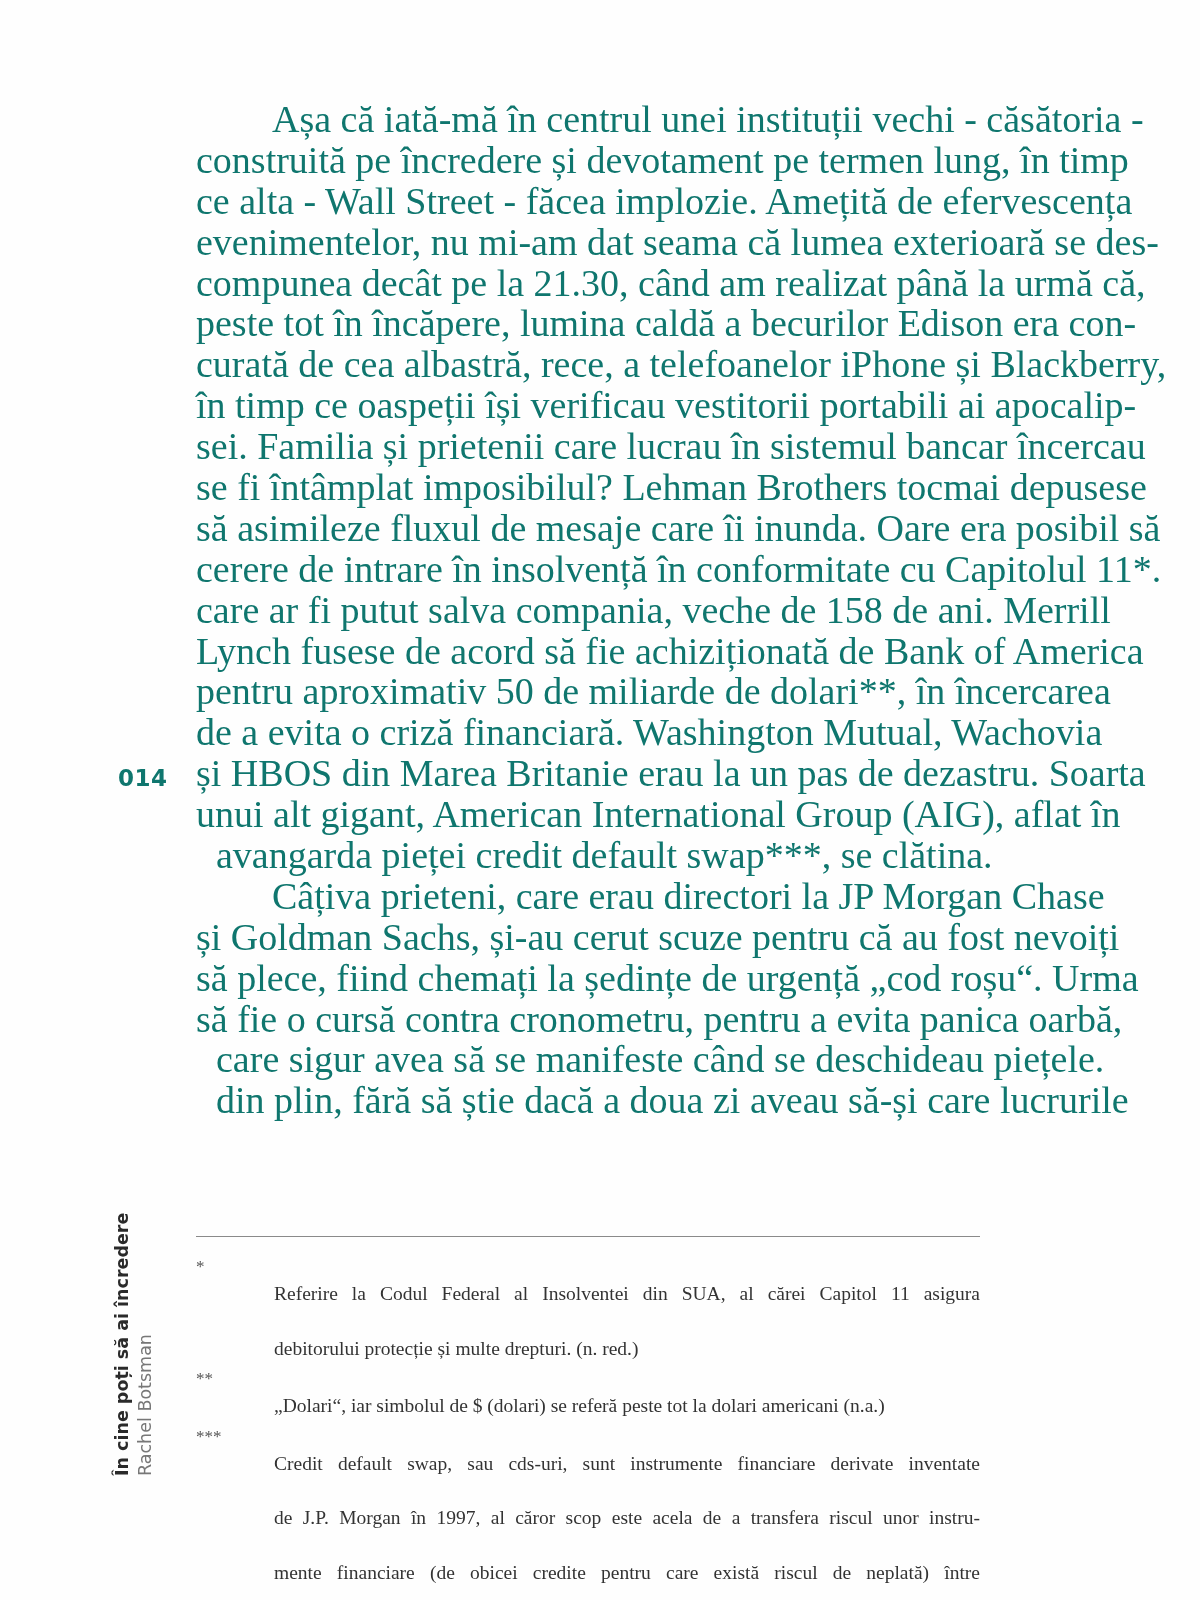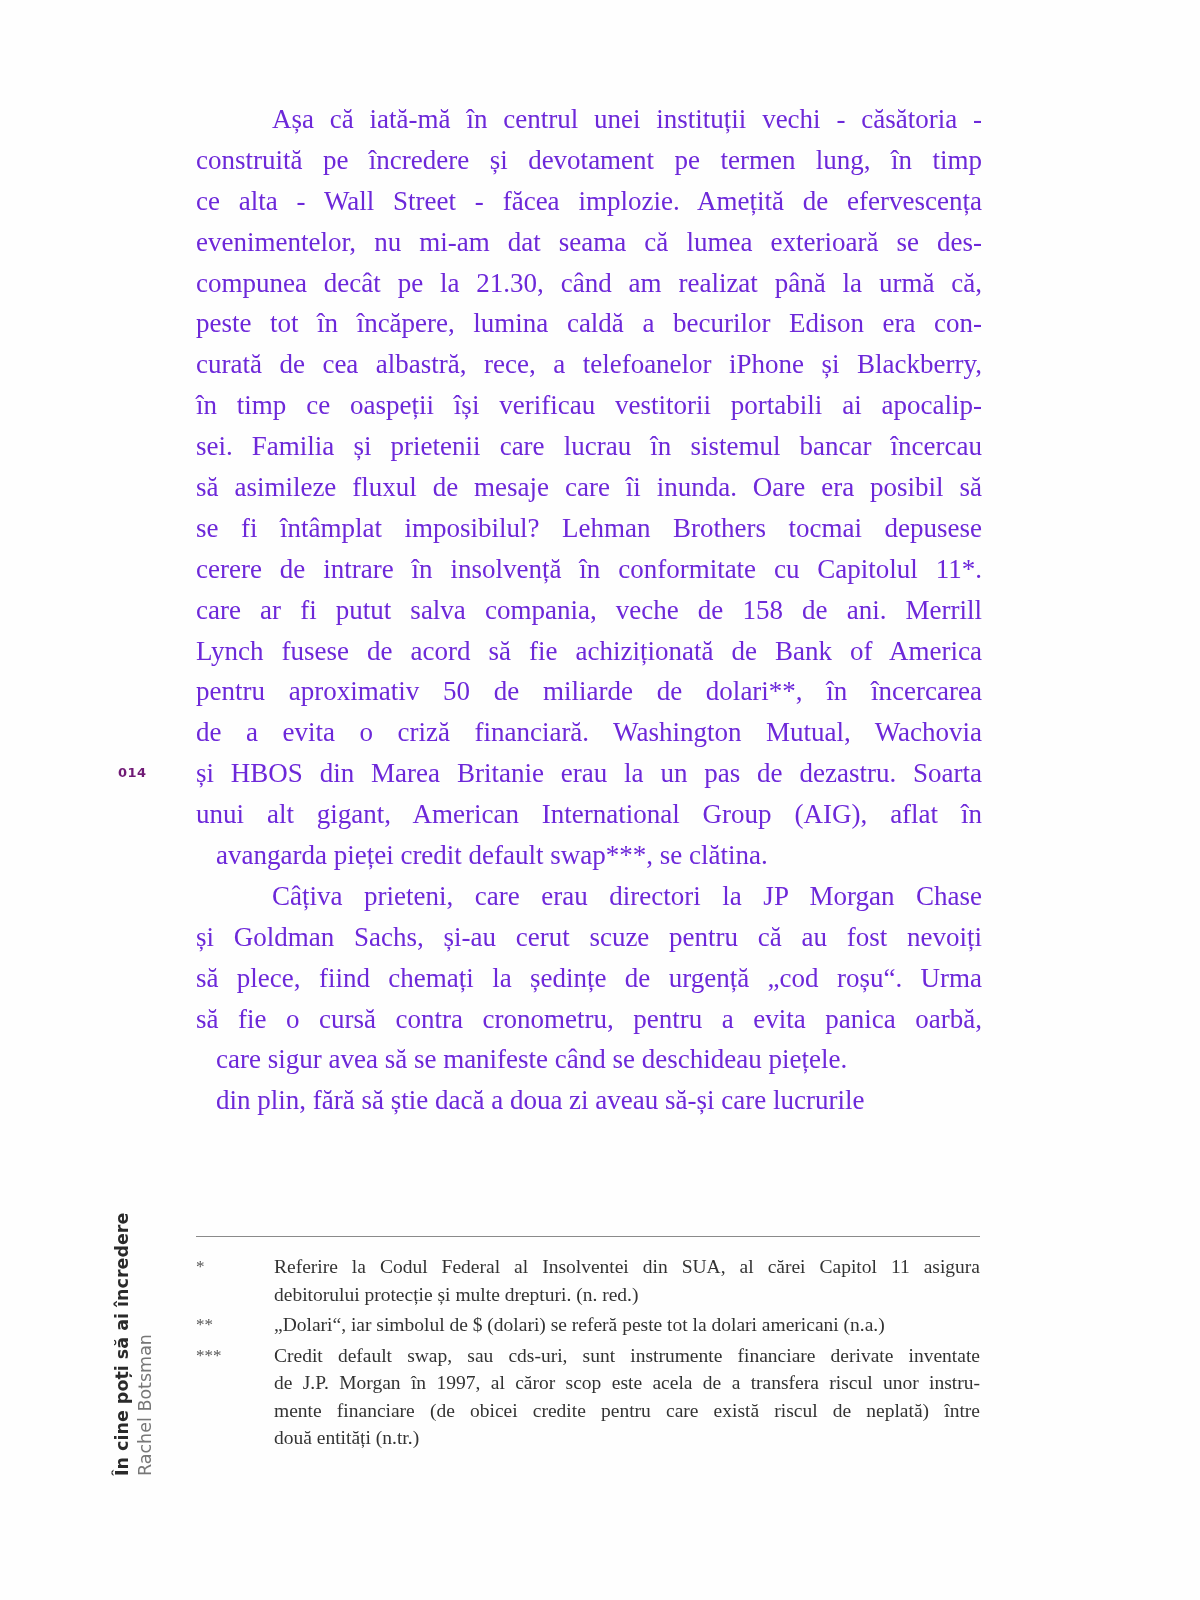--- a/index.html
+++ b/index.html
@@ -19,23 +19,23 @@
       left: 0; top: 0;
       width: 1200px; height: 1600px;
       background: #fefefe;
     }
     .body-text {
       position: absolute;
       left: 196px;
       top: 99px;
       width: 786px;
       font-family: "Liberation Serif", "DejaVu Serif", serif;
-      font-size: 27px;
+      font-size: 38px;
       line-height: 40.9px;
-      color: #6d28d9;
+      color: #0f766e;
     }
     .line {
       display: block;
       white-space: nowrap;
       text-align: justify;
       text-align-last: justify;
       height: 40.9px;
     }
     .line.last {
       text-align-last: left;
@@ -43,22 +43,22 @@
     }
     .line.indent {
       padding-left: 76px;
     }
     .page-number {
       position: absolute;
       left: 118px;
       top: 765px;
       font-family: "DejaVu Sans", sans-serif;
       font-weight: bold;
-      font-size: 13px;
-      color: #701a75;
+      font-size: 23px;
+      color: #0f766e;
       letter-spacing: 0.5px;
     }
     .footnote-rule {
       position: absolute;
       left: 196px;
       top: 1236px;
       width: 784px;
       height: 0;
       border-top: 1.5px solid #8a8a8a;
     }
@@ -83,20 +83,21 @@
       font-size: 17px;
     }
     .fn-body {
       flex: 1;
     }
     .fn-line {
       display: block;
       white-space: nowrap;
       text-align: justify;
       text-align-last: justify;
+      margin-top: 27px;
     }
     .fn-line.last {
       text-align-last: left;
     }
     .spine {
       position: absolute;
       left: 111px;
       top: 1476px;
       transform-origin: 0 0;
       transform: rotate(-90deg);
@@ -126,22 +127,22 @@
   <div class="body-text">
     <span class="line indent">Așa că iată-mă în centrul unei instituții vechi - căsătoria -</span>
     <span class="line">construită pe încredere și devotament pe termen lung, în timp</span>
     <span class="line">ce alta - Wall Street - făcea implozie. Amețită de efervescența</span>
     <span class="line">evenimentelor, nu mi-am dat seama că lumea exterioară se des-</span>
     <span class="line">compunea decât pe la 21.30, când am realizat până la urmă că,</span>
     <span class="line">peste tot în încăpere, lumina caldă a becurilor Edison era con-</span>
     <span class="line">curată de cea albastră, rece, a telefoanelor iPhone și Blackberry,</span>
     <span class="line">în timp ce oaspeții își verificau vestitorii portabili ai apocalip-</span>
     <span class="line">sei. Familia și prietenii care lucrau în sistemul bancar încercau</span>
+    <span class="line">se fi întâmplat imposibilul? Lehman Brothers tocmai depusese</span>
     <span class="line">să asimileze fluxul de mesaje care îi inunda. Oare era posibil să</span>
-    <span class="line">se fi întâmplat imposibilul? Lehman Brothers tocmai depusese</span>
     <span class="line">cerere de intrare în insolvență în conformitate cu Capitolul 11*.</span>
     <span class="line">care ar fi putut salva compania, veche de 158 de ani. Merrill</span>
     <span class="line">Lynch fusese de acord să fie achiziționată de Bank of America</span>
     <span class="line">pentru aproximativ 50 de miliarde de dolari**, în încercarea</span>
     <span class="line">de a evita o criză financiară. Washington Mutual, Wachovia</span>
     <span class="line">și HBOS din Marea Britanie erau la un pas de dezastru. Soarta</span>
     <span class="line">unui alt gigant, American International Group (AIG), aflat în</span>
     <span class="line last">avangarda pieței credit default swap***, se clătina.</span>
     <span class="line indent">Câțiva prieteni, care erau directori la JP Morgan Chase</span>
     <span class="line">și Goldman Sachs, și-au cerut scuze pentru că au fost nevoiți</span>

